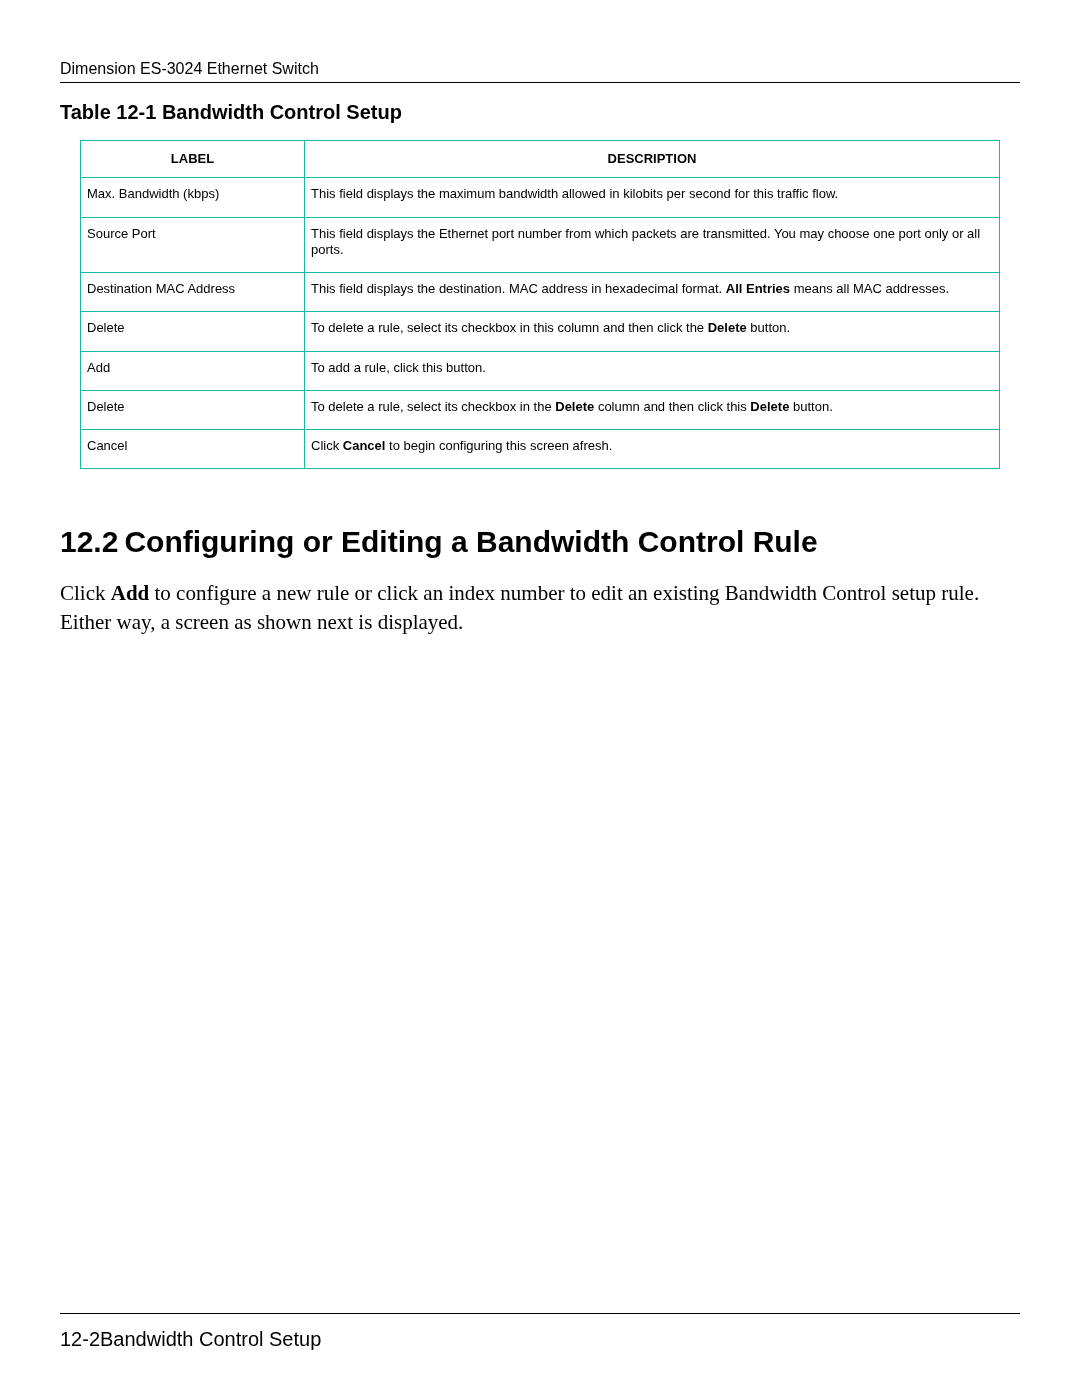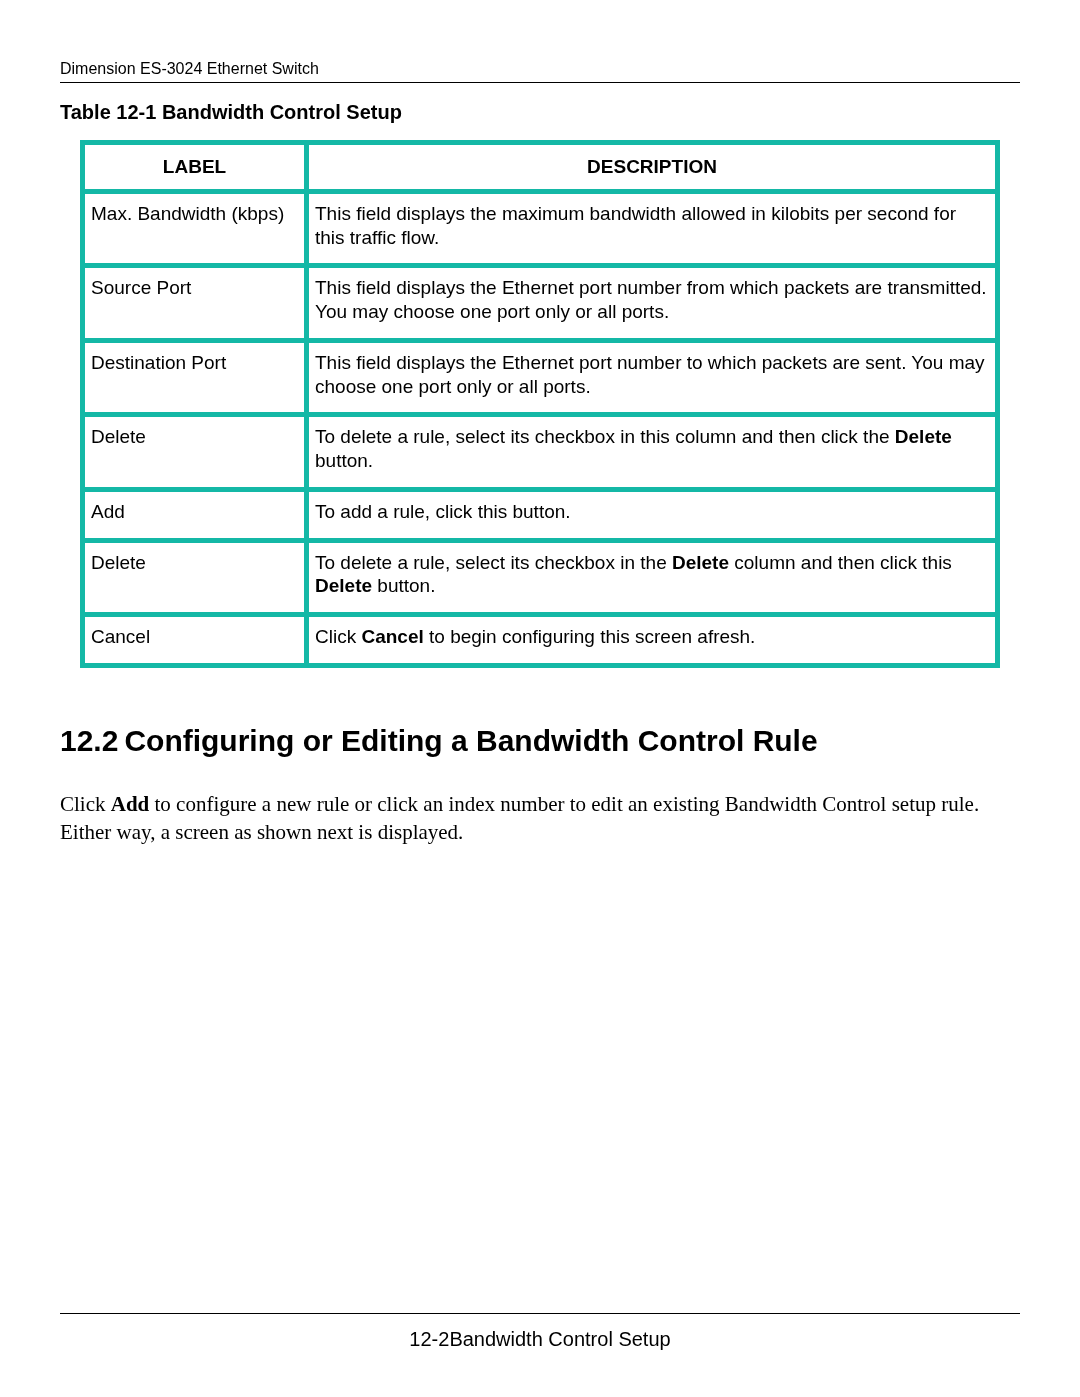--- a/index.html
+++ b/index.html
@@ -25,39 +25,39 @@
     font-weight: bold;
     font-size: 20px;
     margin-bottom: 16px;
   }
   table.setup {
     border-collapse: collapse;
     width: 920px;
     margin: 0 auto;
   }
   table.setup th, table.setup td {
-    border: 5px solid #14b8a6;
-    font-size: 19px;
+    border: 1px solid #14b8a6;
+    font-size: 13px;
     text-align: left;
     vertical-align: top;
     padding: 8px 6px 14px 6px;
     line-height: 1.25;
   }
   table.setup th {
     font-weight: bold;
     text-align: center;
     padding: 10px 6px;
   }
   table.setup td.label-col {
     width: 224px;
   }
   .section-heading {
     font-size: 30px;
     margin-top: 56px;
-    margin-bottom: 32px;
+    margin-bottom: 20px;
     font-family: Arial, Helvetica, sans-serif;
   }
   .section-number { margin-right: 6px; }
   .body-text {
     font-family: "Times New Roman", Times, serif;
     font-size: 21px;
     line-height: 1.35;
   }
   .bold { font-weight: bold; }
   .footer {
@@ -66,21 +66,21 @@
     right: 60px;
     bottom: 46px;
   }
   .footer-rule {
     border: none;
     border-top: 1px solid #000;
     margin-bottom: 14px;
   }
   .footer-row {
     display: flex;
-    justify-content: center;
+    justify-content: flex-start;
     font-size: 20px;
   }
 </style>
 </head>
 <body>
 
 <div class="header-title">Dimension ES-3024 Ethernet Switch</div>
 <hr class="header-rule">
 
 <div class="table-caption">Table 12-1 Bandwidth Control Setup</div>
@@ -95,22 +95,22 @@
   <tbody id="table-body">
       <tr>
         <td class="label-col">Max. Bandwidth (kbps)</td>
         <td><span>This field displays the maximum bandwidth allowed in kilobits per second for this traffic flow.</span></td>
       </tr>
       <tr>
         <td class="label-col">Source Port</td>
         <td><span>This field displays the Ethernet port number from which packets are transmitted. You may choose one port only or all ports.</span></td>
       </tr>
       <tr>
-        <td class="label-col">Destination Port</td>
-        <td><span>This field displays the Ethernet port number to which packets are sent. You may choose one port only or all ports.</span></td>
+        <td class="label-col">Destination MAC Address</td>
+        <td><span>This field displays the destination. MAC address in hexadecimal format. </span><span class="bold">All Entries</span><span> means all MAC addresses.</span></td>
       </tr>
       <tr>
         <td class="label-col">Delete</td>
         <td><span>To delete a rule, select its checkbox in this column and then click the </span><span class="bold">Delete</span><span> button.</span></td>
       </tr>
       <tr>
         <td class="label-col">Add</td>
         <td><span>To add a rule, click this button.</span></td>
       </tr>
       <tr>

